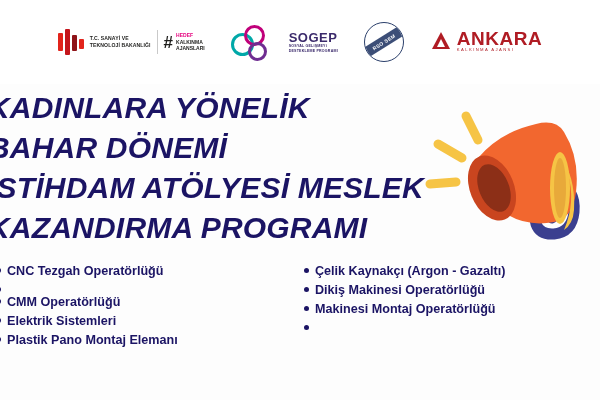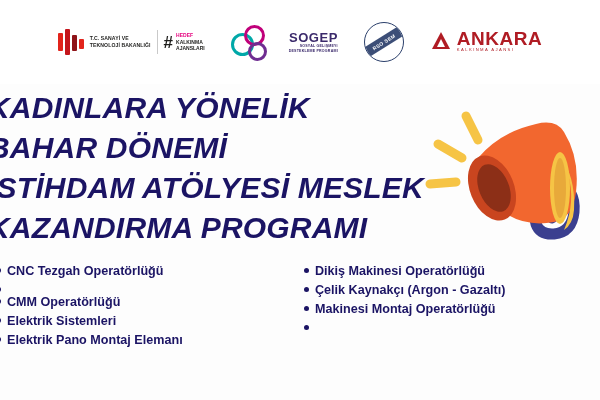--- a/index.html
+++ b/index.html
@@ -85,21 +85,21 @@
   .hash-lines {
     font-size: 5px;
     font-weight: bold;
     line-height: 6.4px;
     color: #1d1d1b;
     text-transform: uppercase;
   }
   .hash-lines .pink { color: #e5007e; }
 
   
-  .logo-sogep { gap: 24px; text-align: right; }
+  .logo-sogep { gap: 24px; }
   .sogep-mark {
     width: 34px;
     height: 34px;
     position: relative;
   }
   .sogep-mark .gear {
     position: absolute;
     border-radius: 50%;
   }
   .sogep-mark .g1 {
@@ -363,34 +363,34 @@
       <div class="course-item">
         <span class="bullet"></span>
         <span class="course-text">CMM Operatörlüğü</span>
       </div>
       <div class="course-item">
         <span class="bullet"></span>
         <span class="course-text">Elektrik Sistemleri</span>
       </div>
       <div class="course-item">
         <span class="bullet"></span>
-        <span class="course-text">Elektrik Pano Montaj Elemanı</span>
+        <span class="course-text">Plastik Pano Montaj Elemanı</span>
       </div>
     </div>
     <div class="col col-right">
       <div class="course-item">
         <span class="bullet"></span>
+        <span class="course-text">Çelik Kaynakçı (Argon - Gazaltı)</span>
+      </div>
+      <div class="course-item">
+        <span class="bullet"></span>
         <span class="course-text">Dikiş Makinesi Operatörlüğü</span>
       </div>
       <div class="course-item">
         <span class="bullet"></span>
-        <span class="course-text">Çelik Kaynakçı (Argon - Gazaltı)</span>
-      </div>
-      <div class="course-item">
-        <span class="bullet"></span>
         <span class="course-text">Makinesi Montaj Operatörlüğü</span>
       </div>
       <div class="course-item">
         <span class="bullet"></span>
       </div>
     </div>
   </div>
 
 </div>
 

